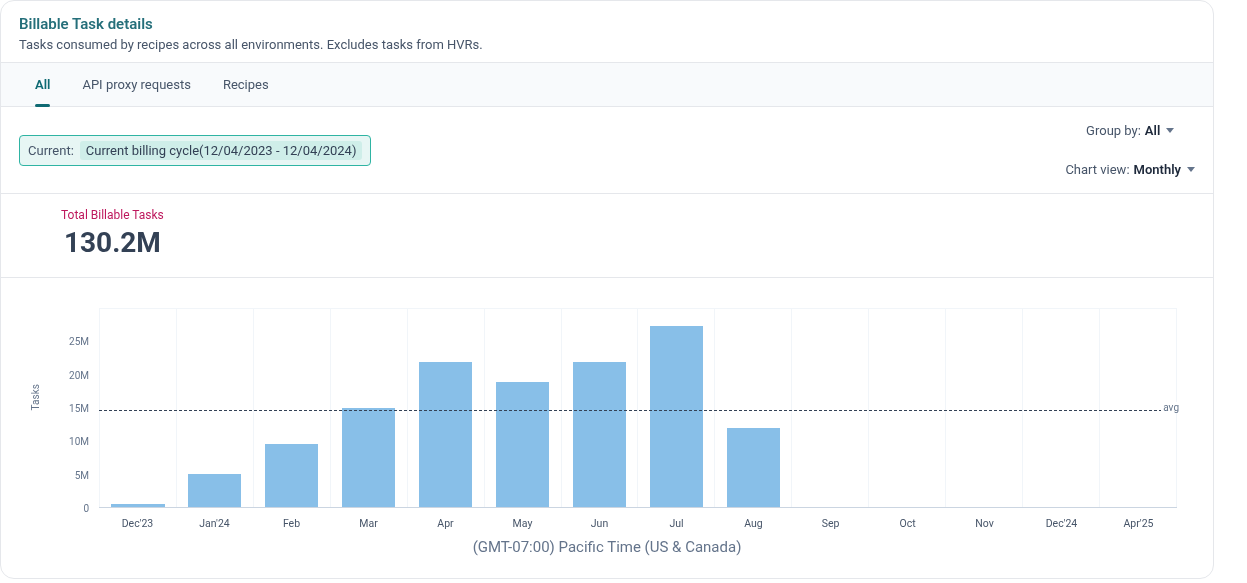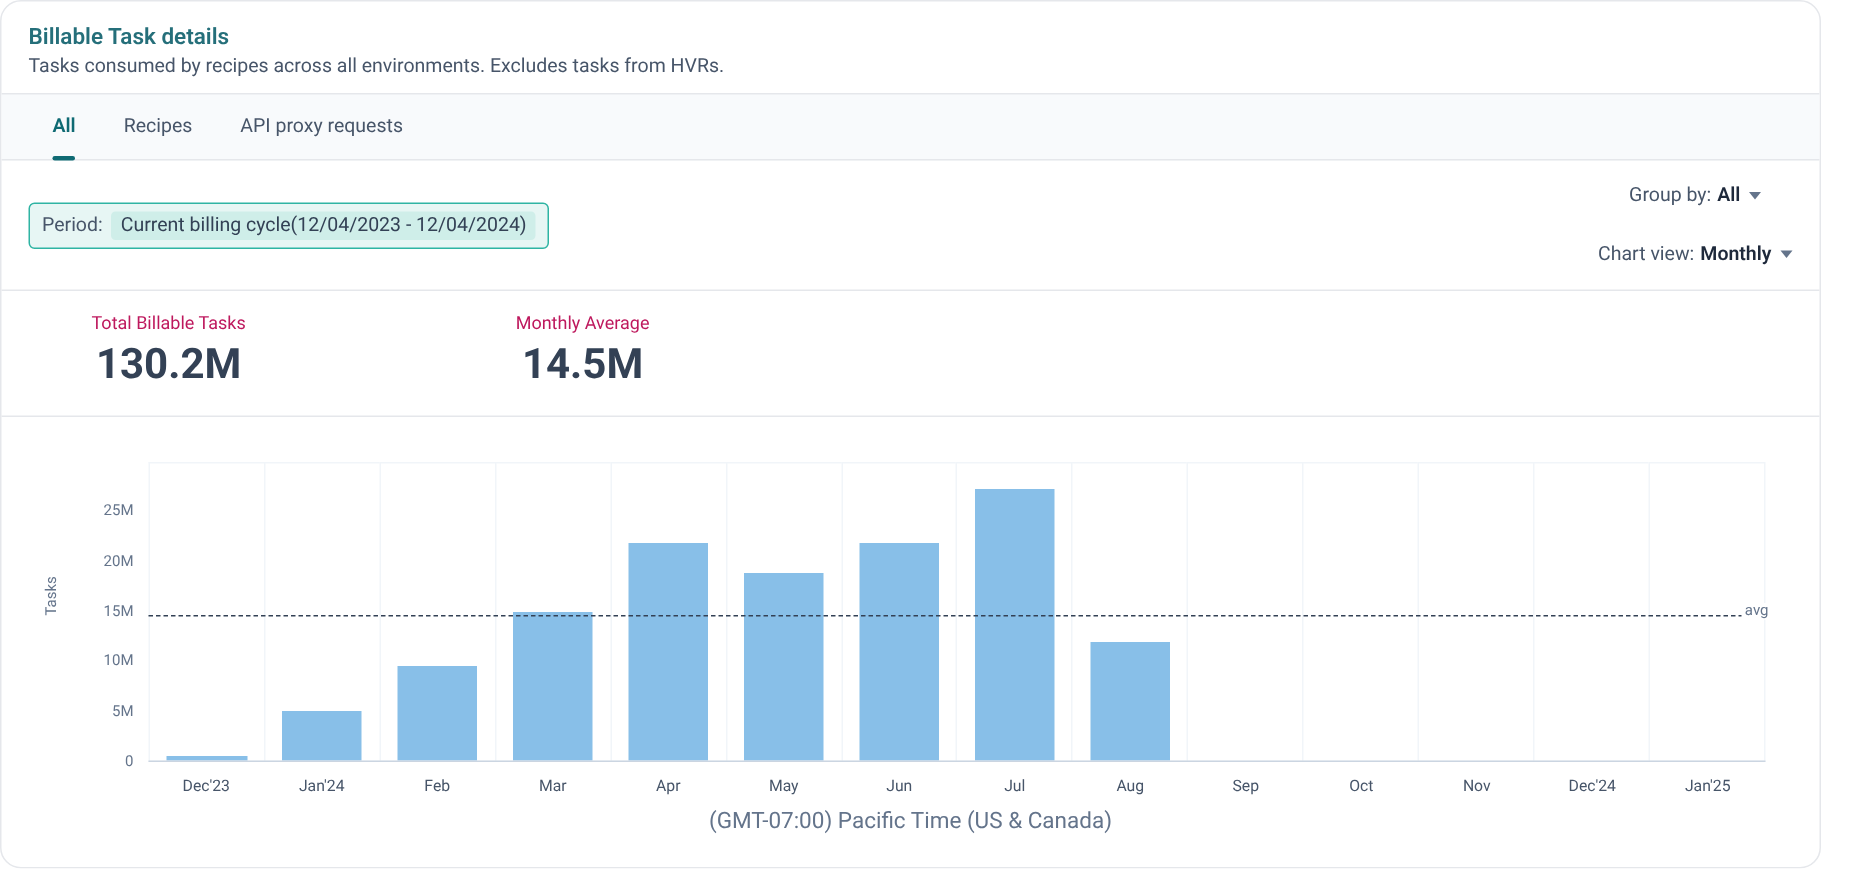--- a/index.html
+++ b/index.html
@@ -223,51 +223,47 @@
 
 <div class="card">
 
   <div class="card-header">
     <div class="title">Billable Task details</div>
     <div class="subtitle">Tasks consumed by recipes across all environments. Excludes tasks from HVRs.</div>
   </div>
 
   <div class="tabs">
     <div class="tab active">All</div>
+    <div class="tab">API proxy requests</div>
     <div class="tab">Recipes</div>
-    <div class="tab">API proxy requests</div>
   </div>
 
   <div class="controls">
     <div class="period-chip">
-      <span class="label">Period:</span>
+      <span class="label">Current:</span>
       <span class="value">Current billing cycle(12/04/2023 - 12/04/2024)</span>
     </div>
     <div class="right-controls">
       <div class="dd">
         <span>Group by:</span>
         <span class="strong">All</span>
         <span class="chev"></span>
       </div>
       <div class="dd">
         <span>Chart view:</span>
         <span class="strong">Monthly</span>
         <span class="chev"></span>
       </div>
     </div>
   </div>
 
   <div class="stats">
     <div class="stat">
       <div class="stat-label">Total Billable Tasks</div>
       <div class="stat-value">130.2M</div>
-    </div>
-    <div class="stat">
-      <div class="stat-label">Monthly Average</div>
-      <div class="stat-value">14.5M</div>
     </div>
   </div>
 
   <div class="chart-wrap">
     <div class="chart-inner">
       <div class="axis-title">Tasks</div>
       <div class="y-axis" id="y-axis">
           <div class="y-label" style="bottom: 0%;">0</div>
           <div class="y-label" style="bottom: 16.6667%;">5M</div>
           <div class="y-label" style="bottom: 33.3333%;">10M</div>
@@ -322,19 +318,19 @@
           <div class="x-label">Mar</div>
           <div class="x-label">Apr</div>
           <div class="x-label">May</div>
           <div class="x-label">Jun</div>
           <div class="x-label">Jul</div>
           <div class="x-label">Aug</div>
           <div class="x-label">Sep</div>
           <div class="x-label">Oct</div>
           <div class="x-label">Nov</div>
           <div class="x-label">Dec'24</div>
-          <div class="x-label">Jan'25</div>
+          <div class="x-label">Apr'25</div>
         </div>
     </div>
     <div class="tz-note">(GMT-07:00) Pacific Time (US &amp; Canada)</div>
   </div>
 
 </div>
 
 </body></html>

